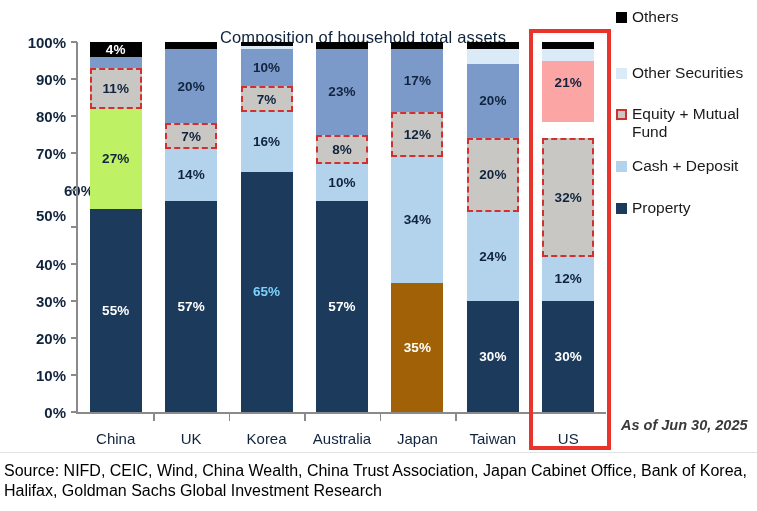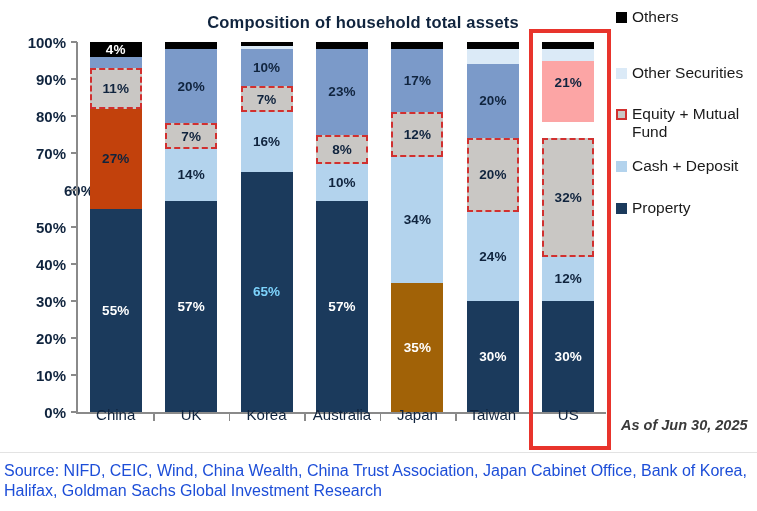--- a/index.html
+++ b/index.html
@@ -7,24 +7,24 @@
     width:757px;height:511px;
     background:#ffffff;
     font-family:"Liberation Sans", sans-serif;
     overflow:hidden;
     position:relative;
   }
 
   
   #chart-title{
     position:absolute;
-    left:178px; top:13px; width:370px;
+    left:178px; top:28px; width:370px;
     text-align:center;
     font-size:16.5px;
-    font-weight:bold;
+    font-weight:normal;
     color:#10243e;
     letter-spacing:0.2px;
     white-space:nowrap;
   }
 
   
   #plot-area{
     position:absolute;
     left:76px; top:42px;
     width:530px; height:372px;
@@ -91,21 +91,21 @@
     box-sizing:border-box;
   }
   .seg-label{ line-height:1; }
   .seg.highlight{
     border:2.5px dashed #d1302f;
     z-index:4;
   }
   
   .x-label{
     position:absolute;
-    top:364px;
+    top:388px;
     text-align:center;
     font-size:15px;
     color:#10243e;
     white-space:nowrap;
   }
   .x-div{
     position:absolute;
     top:370px;
     width:1.5px;height:9px;
     background:#8a8a8a;
@@ -159,59 +159,59 @@
     color:#3a3a3a;
     line-height:1.18;
   }
 
   
   #source-note{
     position:absolute;
     left:4px; top:461px;
     width:750px;
     font-size:16px;
-    color:#1d4ed8;
+    color:#000000;
     line-height:1.22;
   }
   #source-rule{
     position:absolute;
     left:0; top:452px;
     width:757px; height:1px;
     background:#e3e3e3;
   }
 </style>
 </head>
 <body>
 
 <div id="chart-title">Composition of household total assets</div>
 
 <div id="y-labels">
     <div class="y-label" style="top: 370px;">0%</div>
     <div class="y-label" style="top: 333px;">10%</div>
     <div class="y-label" style="top: 296px;">20%</div>
     <div class="y-label" style="top: 259px;">30%</div>
     <div class="y-label" style="top: 222px;">40%</div>
-    <div class="y-label" style="top: 185px;">50%</div>
+    <div class="y-label" style="top: 173px;">50%</div>
     <div class="y-label" style="top: 148px; padding-left: 28px;">60%</div>
     <div class="y-label" style="top: 111px;">70%</div>
     <div class="y-label" style="top: 74px;">80%</div>
     <div class="y-label" style="top: 37px;">90%</div>
     <div class="y-label" style="top: 0px;">100%</div>
   </div>
 
 <div id="plot-area">
   <div id="y-axis-line"></div>
   <div id="x-axis-line"></div>
   <div id="bars">
       <div class="bar-group" style="left: 11.7143px; width: 52px;">
         <div class="bar">
           <div class="seg" style="bottom: 0px; height: 203.5px; background: rgb(27, 58, 92); color: rgb(255, 255, 255);">
             <span class="seg-label">55%</span>
           </div>
-          <div class="seg" style="bottom: 203.5px; height: 99.9px; background: #c2410c; color: rgb(16, 36, 62);">
+          <div class="seg" style="bottom: 203.5px; height: 99.9px; background: #bef264; color: rgb(16, 36, 62);">
             <span class="seg-label">27%</span>
           </div>
           <div class="seg highlight" style="bottom: 303.4px; height: 40.7px; background: rgb(201, 199, 196); color: rgb(16, 36, 62);">
             <span class="seg-label">11%</span>
           </div>
           <div class="seg" style="bottom: 344.1px; height: 11.1px; background: rgb(123, 154, 201); color: rgb(16, 36, 62);"></div>
           <div class="seg" style="bottom: 355.2px; height: 14.8px; background: rgb(0, 0, 0); color: rgb(255, 255, 255);">
             <span class="seg-label">4%</span>
           </div>
         </div>

